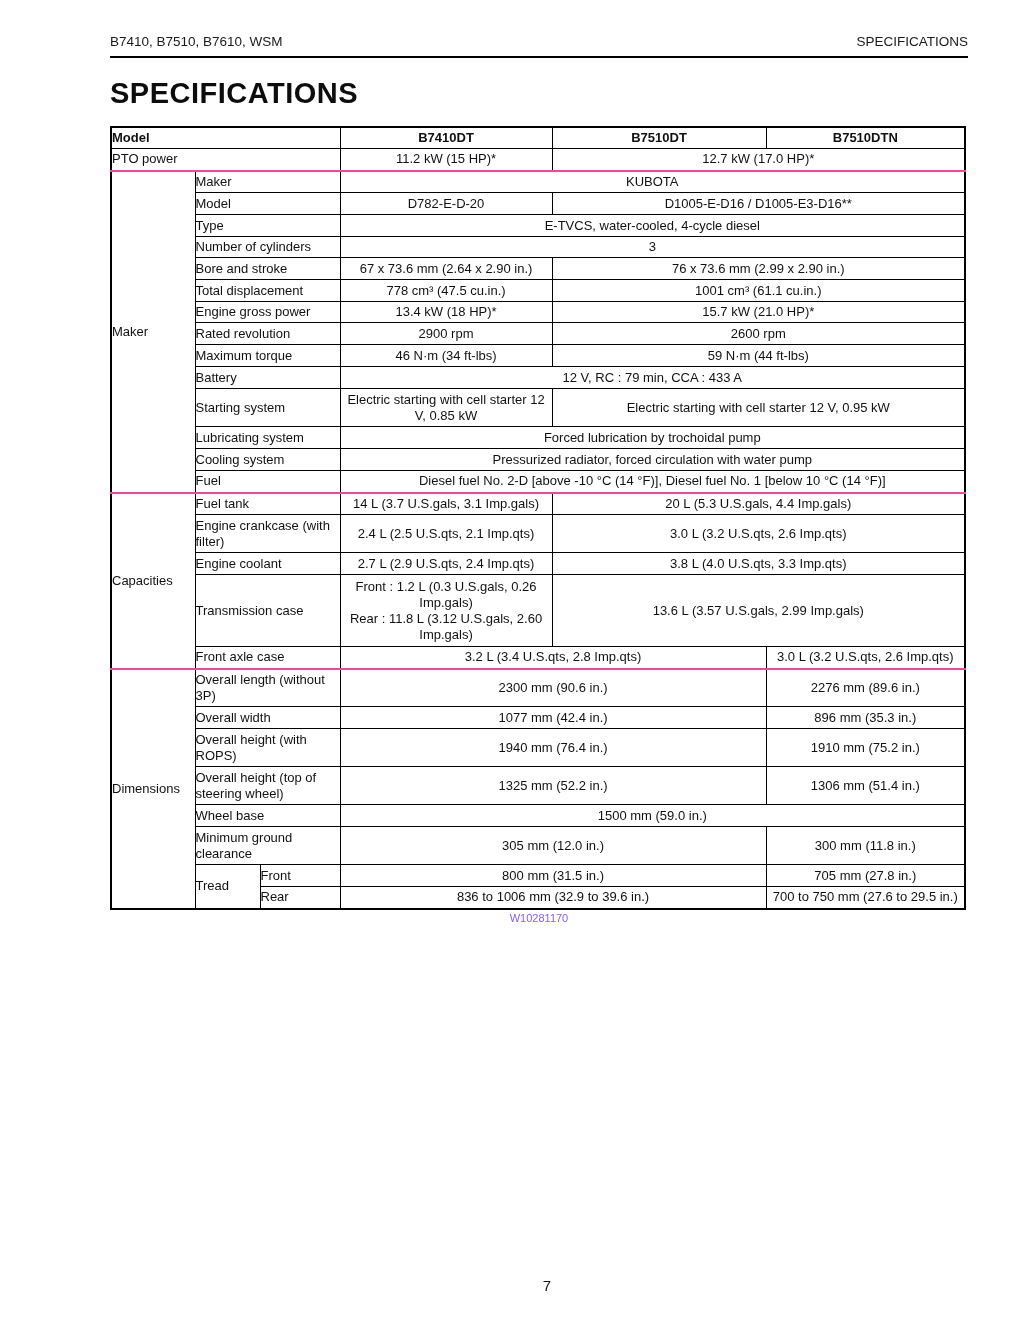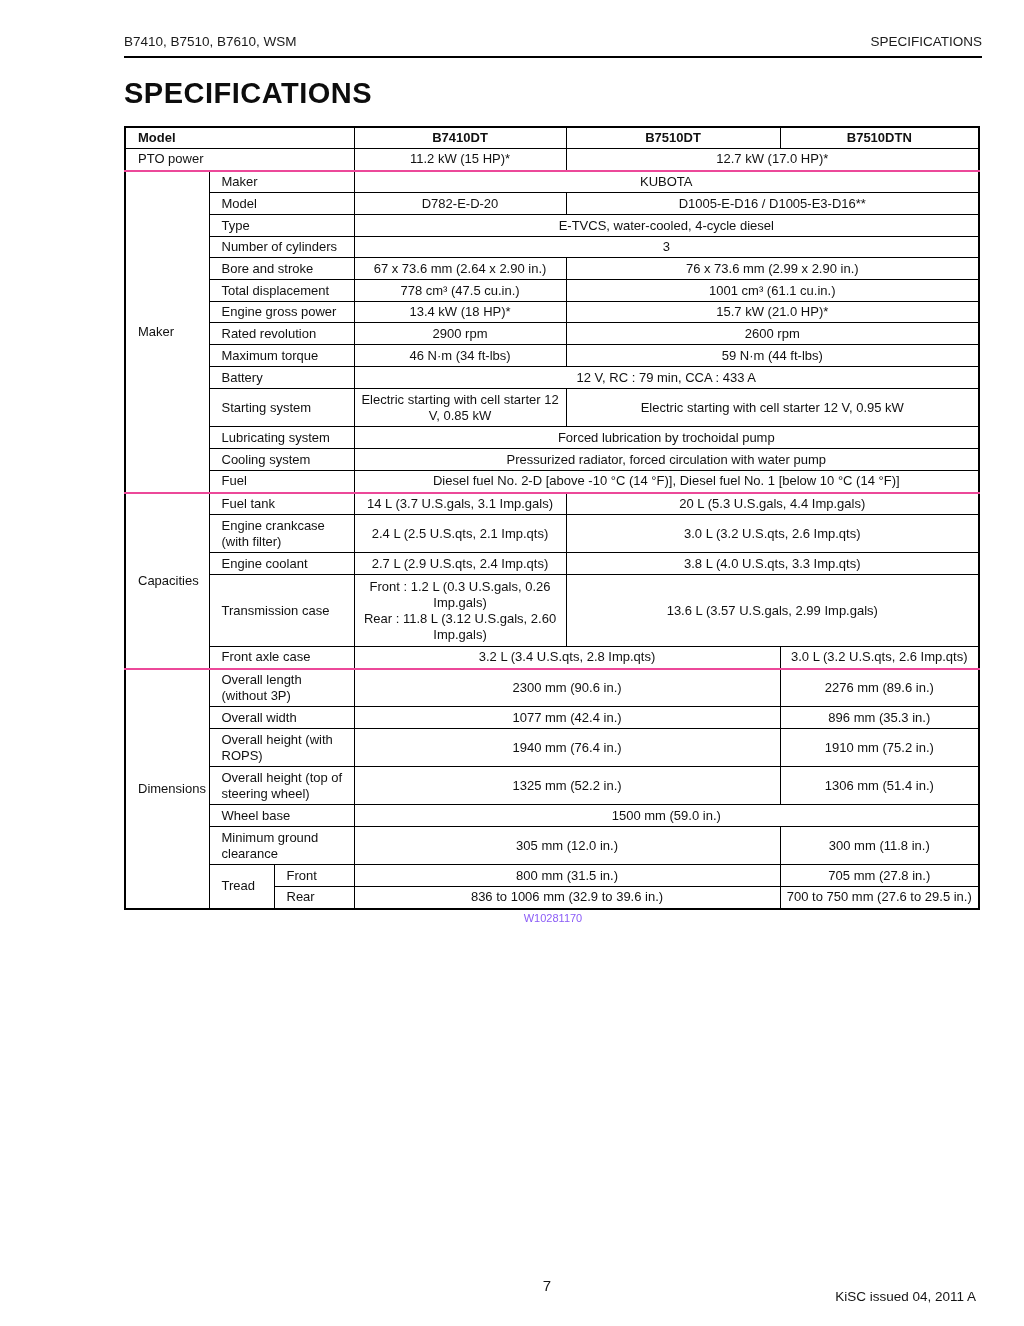--- a/index.html
+++ b/index.html
@@ -2,21 +2,21 @@
 <html><head>
 <meta charset="utf-8">
 <style>
   html,body { margin:0; padding:0; }
   body { background:#e8e8e8; font-family:"Liberation Sans", sans-serif; }
   .page {
     position:relative; width:1024px; height:1326px;
     background:#ffffff; color:#151515; overflow:hidden;
     margin:0 auto;
   }
-  .content { position:absolute; left:124px; top:0; width:858px; }
+  .content { position:absolute; left:110px; top:0; width:858px; }
 
   .doc-header {
     margin-top:33px; display:flex; justify-content:space-between;
     font-size:13.5px; line-height:17px; color:#1a1a1a;
   }
   .header-rule { margin-top:6px; height:2px; background:#000; }
 
   .page-title {
     margin-top:18px; font-size:29px; line-height:34px; font-weight:bold;
     letter-spacing:0.5px; color:#0d0d0d;
@@ -26,21 +26,21 @@
     margin-top:16px; border-collapse:collapse; table-layout:fixed;
     width:856px; border:2px solid #000;
   }
   table.spec td {
     border:1px solid #000; font-size:13px; line-height:16px;
     padding:2px 4px; vertical-align:middle; white-space:pre-line;
     overflow:hidden; color:#111;
   }
   table.spec td.value   { text-align:center; }
   table.spec td.label,
-  table.spec td.cat     { text-align:left; padding-left:12px; }
+  table.spec td.cat     { text-align:left; padding-left:0; }
   table.spec tr.sec td  { border-top:2px solid #ec4899; }
   table.spec td.b       { font-weight:bold; }
 
   .notes { margin-top:9px; font-size:13.5px; line-height:18px; color:#161616; }
   .notes .n1 { margin-left:0; }
   .notes .n2, .notes .n3 { margin-left:39px; }
   .doc-code { margin-top:2px; text-align:center; font-size:11px; color:#8b5cf6; }
 
   .footer-page {
     position:absolute; left:118px; top:1277px; width:858px;
@@ -219,14 +219,13 @@
             <td class="value">700 to 750 mm (27.6 to 29.5 in.)</td>
           </tr>
         </tbody>
     </table>
 
     <div class="doc-code">W10281170</div>
 
   </div>
 
   <div class="footer-page">7</div>
-  <div class="footer-issue">KiSC issued 04, 2011 A</div>
 </div>
 
 </body></html>

